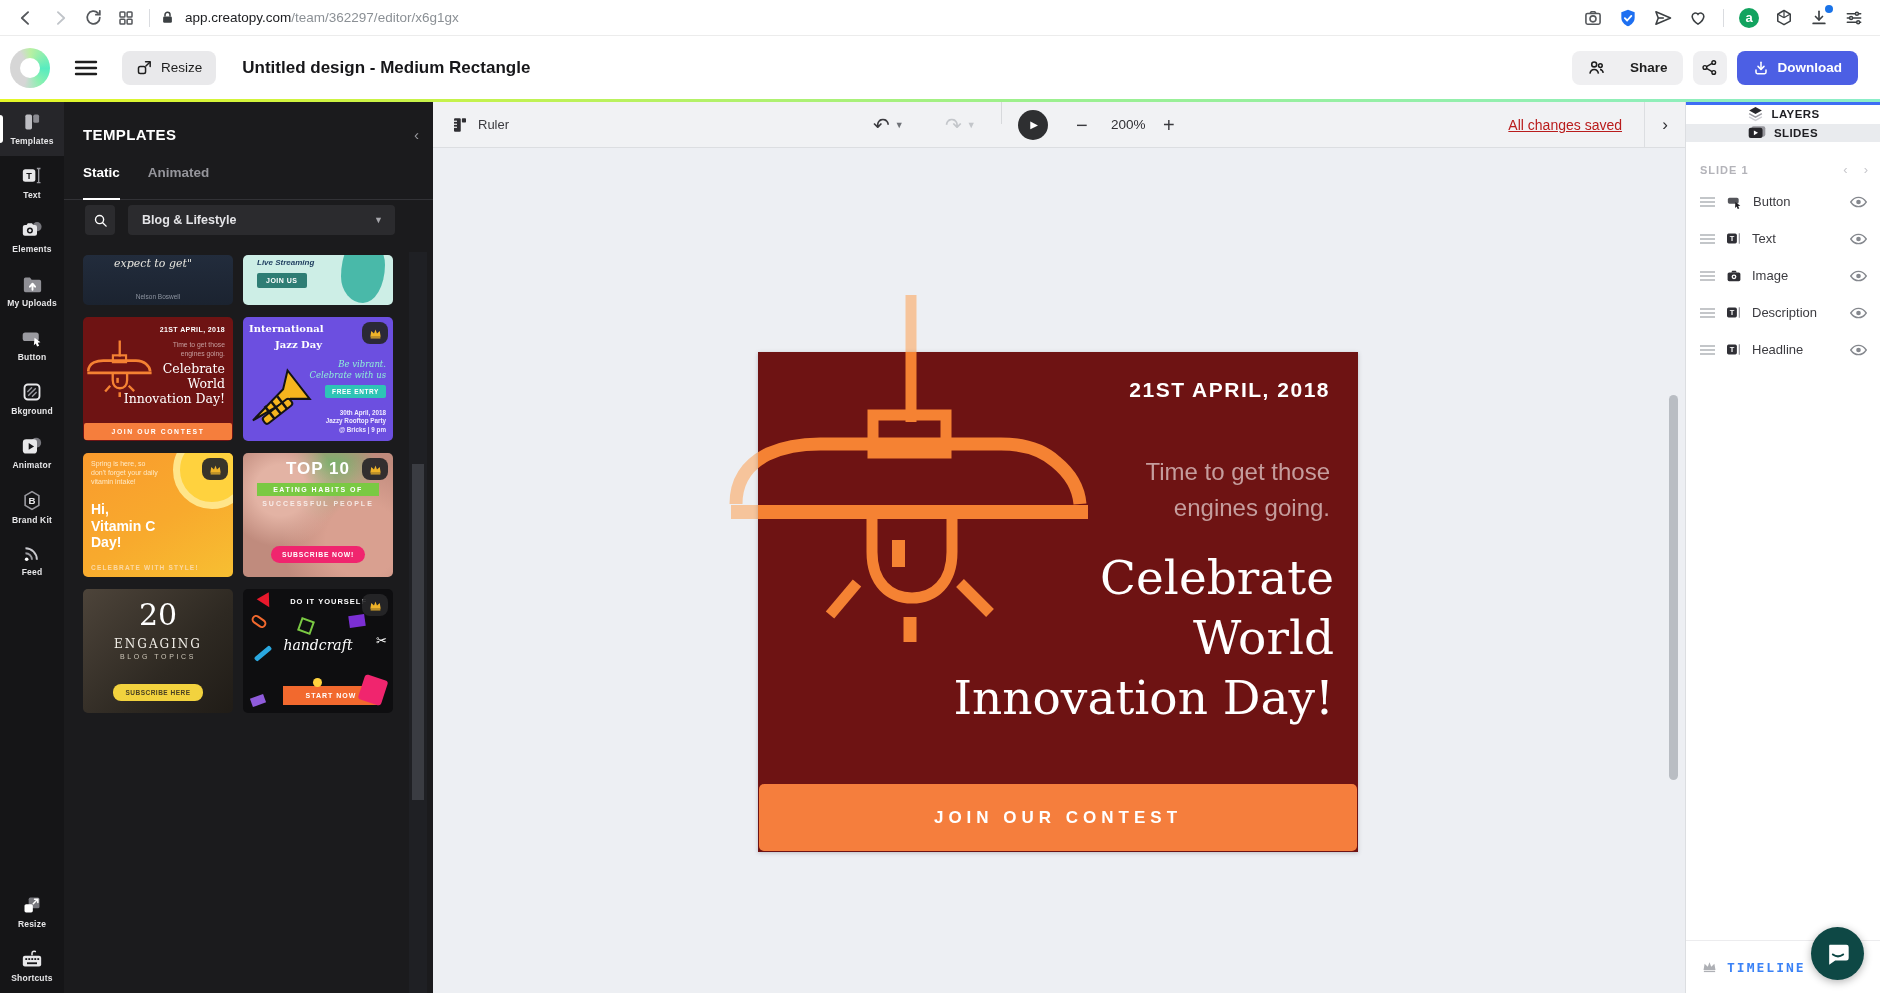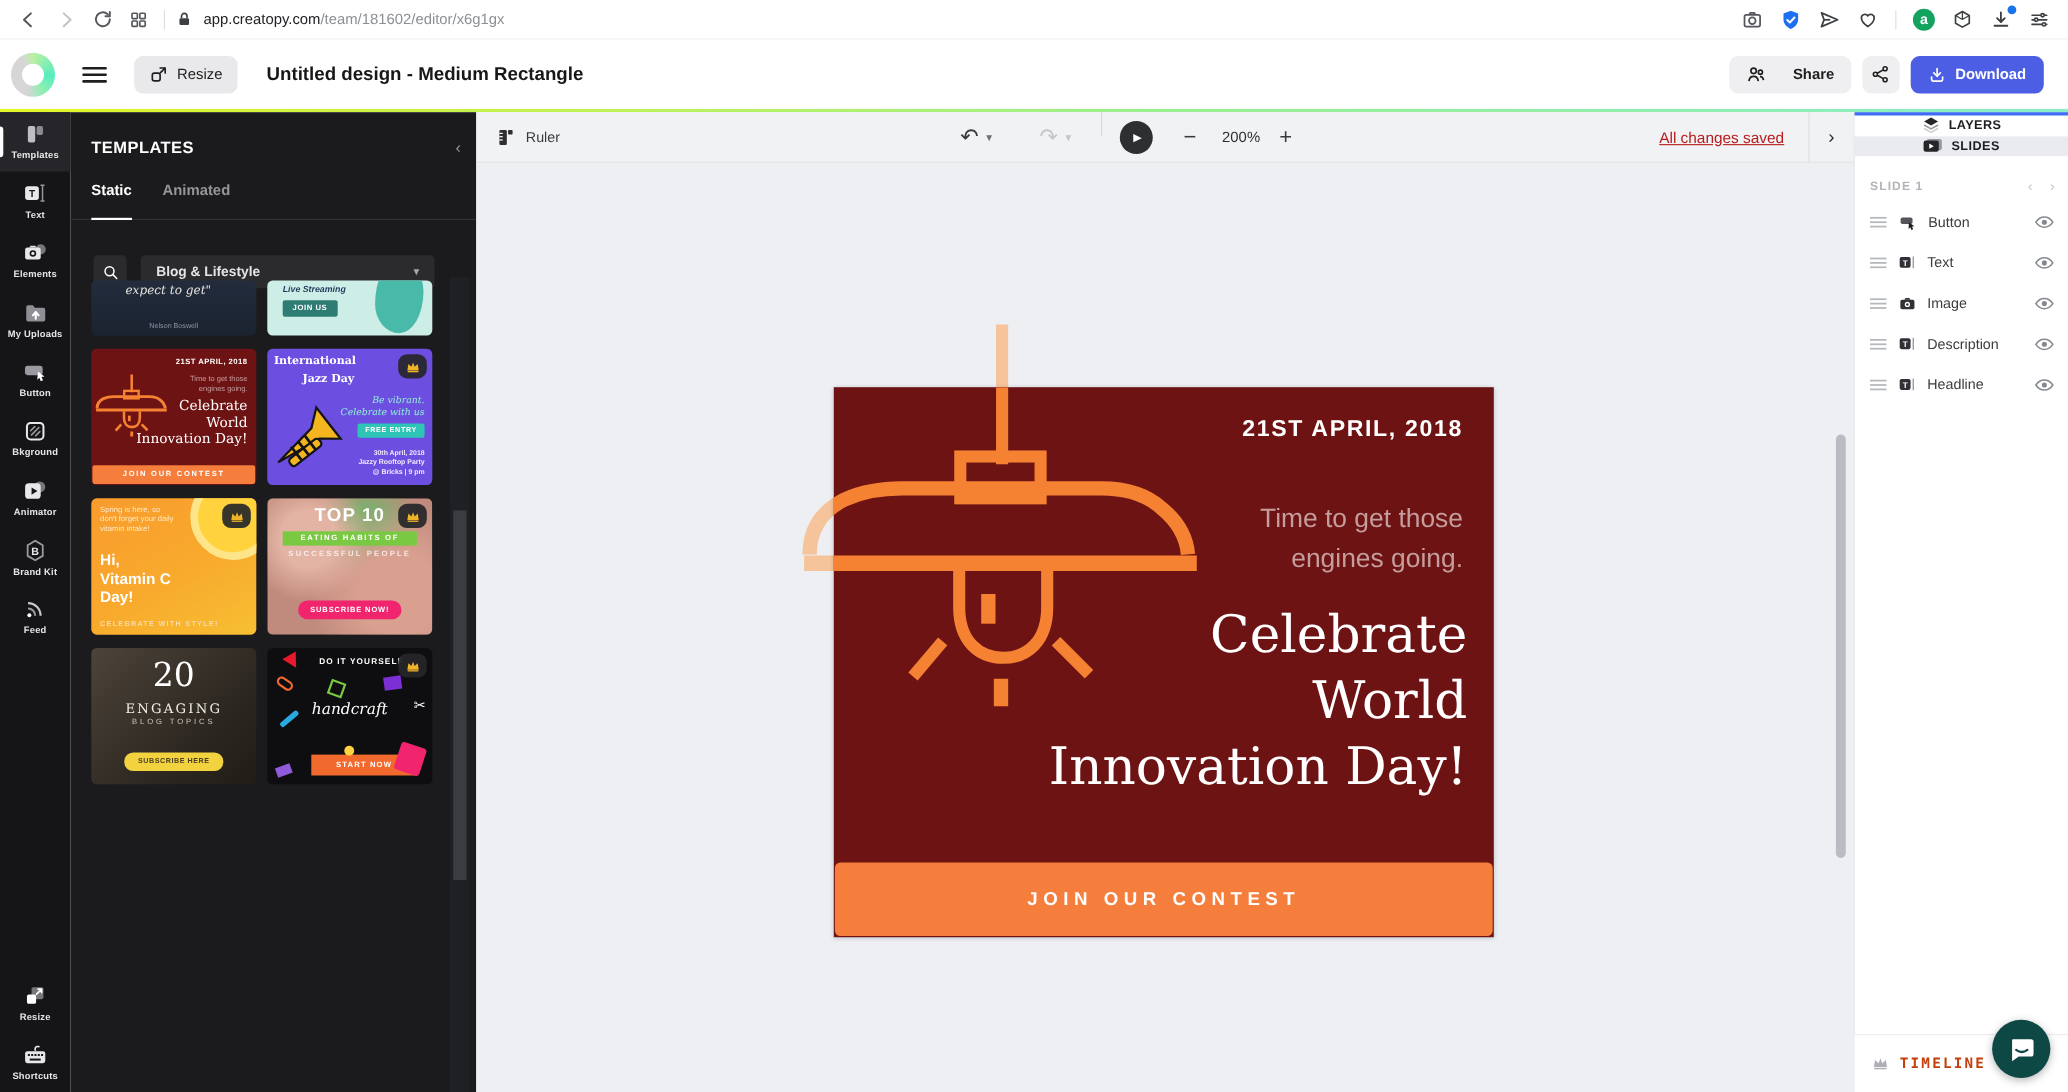--- a/index.html
+++ b/index.html
@@ -43,21 +43,21 @@
 
   
   .tpanel { position:absolute; top:102px; left:64px; bottom:0; width:369px; background:#1b1b1d; color:#fff; }
   .tp-head { display:flex; align-items:center; padding:24px 14px 0 19px; }
   .tp-title { font-size:15px; font-weight:bold; letter-spacing:.4px; }
   .tp-collapse { margin-left:auto; color:#9a9a9f; font-size:15px; cursor:pointer; }
   .tp-tabs { display:flex; gap:28px; padding:0 19px; margin-top:22px; border-bottom:1px solid #323236; }
   .tp-tab { font-size:13.5px; font-weight:bold; padding-bottom:18px; cursor:pointer; }
   .tp-tab.on { color:#fff; border-bottom:2px solid #fff; margin-bottom:-1px; }
   .tp-tab.off { color:#95959b; }
-  .tp-controls { display:flex; gap:13px; padding:0 0 0 21px; margin-top:32px; }
+  .tp-controls { display:flex; gap:13px; padding:0 0 0 21px; margin-top:5px; }
   .tp-search { width:30px; height:30px; background:#2b2b2e; border-radius:4px; display:flex; align-items:center; justify-content:center; cursor:pointer; }
   .tp-select { width:267px; height:30px; background:#2b2b2e; border-radius:4px; display:flex; align-items:center; padding:0 12px 0 14px; cursor:pointer; }
   .tp-select-label { font-size:12.5px; font-weight:bold; color:#e4e4e7; }
   .tp-caret { margin-left:auto; color:#a6a6ab; font-size:9px; }
   .tp-grid { position:absolute; top:153px; left:19px; width:310px; display:flex; flex-direction:column; gap:12px; }
   .tp-row { display:flex; gap:10px; }
   .card { width:150px; border-radius:5px; overflow:hidden; position:relative; cursor:pointer; flex:0 0 auto; }
   .crown-badge { position:absolute; top:5px; right:5px; width:26px; height:22px; background:rgba(38,38,40,.92); border-radius:8px; display:flex; align-items:center; justify-content:center; }
 
   .card-quote { height:50px; background:linear-gradient(180deg,#222c3c,#1b2330); }
@@ -144,21 +144,21 @@
   .slide-row { display:flex; align-items:center; padding:20px 12px 6px 14px; }
   .slide-label { font-size:11px; font-weight:bold; letter-spacing:1px; color:#b3b3b9; }
   .slide-nav { margin-left:auto; display:flex; gap:16px; color:#c7c7cc; font-size:13px; }
   .slide-nav span { cursor:pointer; }
   .layer-row { display:flex; align-items:center; height:37px; padding:0 13px 0 14px; cursor:pointer; }
   .layer-handle { margin-right:12px; cursor:grab; }
   .layer-ic { margin-right:11px; display:flex; }
   .layer-name { font-size:13px; color:#3b3b40; }
   .layer-eye { margin-left:auto; cursor:pointer; display:flex; }
   .rfooter { position:absolute; left:0; right:0; bottom:0; height:53px; border-top:1px solid #ececee; display:flex; align-items:center; padding-left:16px; gap:10px; background:#fff; }
-  .tl-label { font-size:13px; font-weight:bold; letter-spacing:2px; color:#c2410c; font-family:"DejaVu Sans Mono",monospace; }
+  .tl-label { font-size:13px; font-weight:bold; letter-spacing:2px; color:#3b82f6; font-family:"DejaVu Sans Mono",monospace; }
   .chat-fab { position:absolute; right:16px; bottom:13px; width:53px; height:53px; border-radius:50%; background:#0e4845; display:flex; align-items:center; justify-content:center; box-shadow:0 2px 8px rgba(0,0,0,.3); cursor:pointer; }
 </style>
 </head>
 <body>
 
 <div class="browser-bar">
   <div class="bb-left">
     <span>
         <svg width="20" height="20" viewBox="0 0 24 24" fill="none" stroke="#54575b" stroke-width="2.2" stroke-linecap="round" stroke-linejoin="round">
           <polyline points="14.5 5 7 12 14.5 19"></polyline>
@@ -185,21 +185,21 @@
       </span>
     <span class="bb-sep"></span>
   </div>
   <div class="bb-url">
     <span>
         <svg width="15" height="15" viewBox="0 0 24 24">
           <rect x="5" y="10.5" width="14" height="10" rx="2" fill="#3c4043"></rect>
           <path d="M8 10.5V7.5a4 4 0 0 1 8 0v3" fill="none" stroke="#3c4043" stroke-width="2.4"></path>
         </svg>
       </span>
-    <span><span class="url-host">app.creatopy.com</span><span class="url-path">/team/181602/editor/x6g1gx</span></span>
+    <span><span class="url-host">app.creatopy.com</span><span class="url-path">/team/362297/editor/x6g1gx</span></span>
   </div>
   <div class="bb-right">
     <span>
         <svg width="20" height="20" viewBox="0 0 24 24" fill="none" stroke="#54575b" stroke-width="1.9">
           <rect x="3.5" y="6.5" width="17" height="13" rx="2"></rect>
           <circle cx="12" cy="13" r="3.6"></circle>
           <path d="M8.5 6.5l1.4-2h4.2l1.4 2"></path>
         </svg>
       </span>
     <span class="shield-circle">

